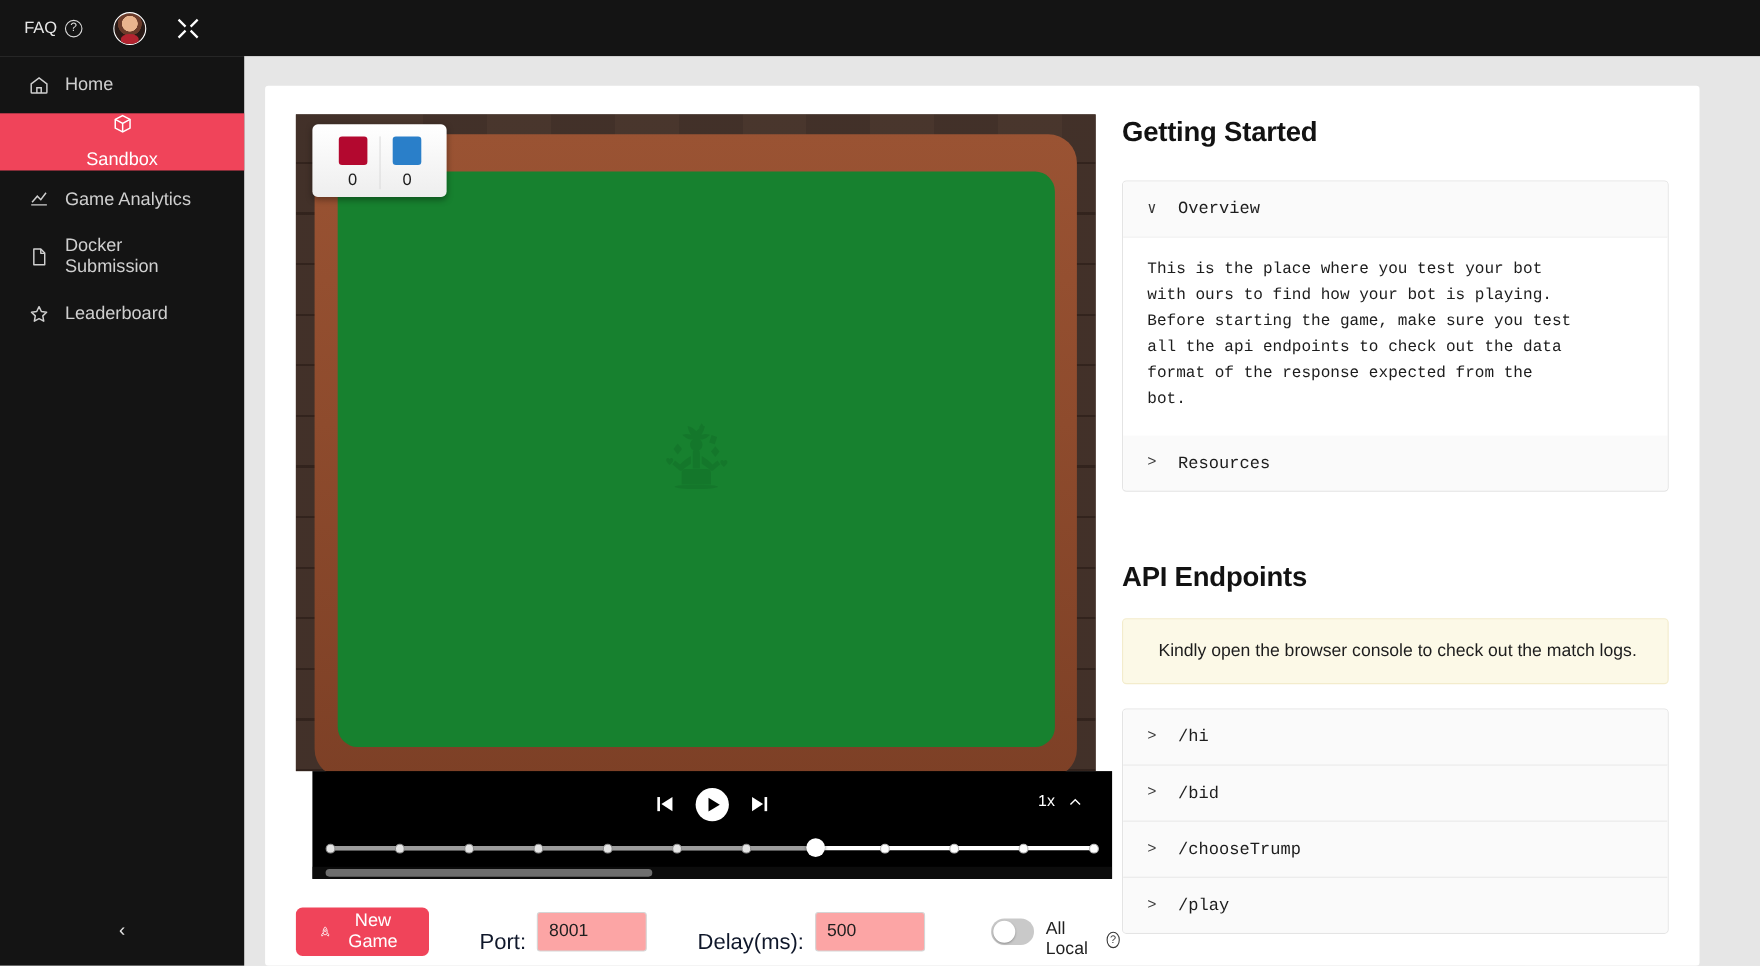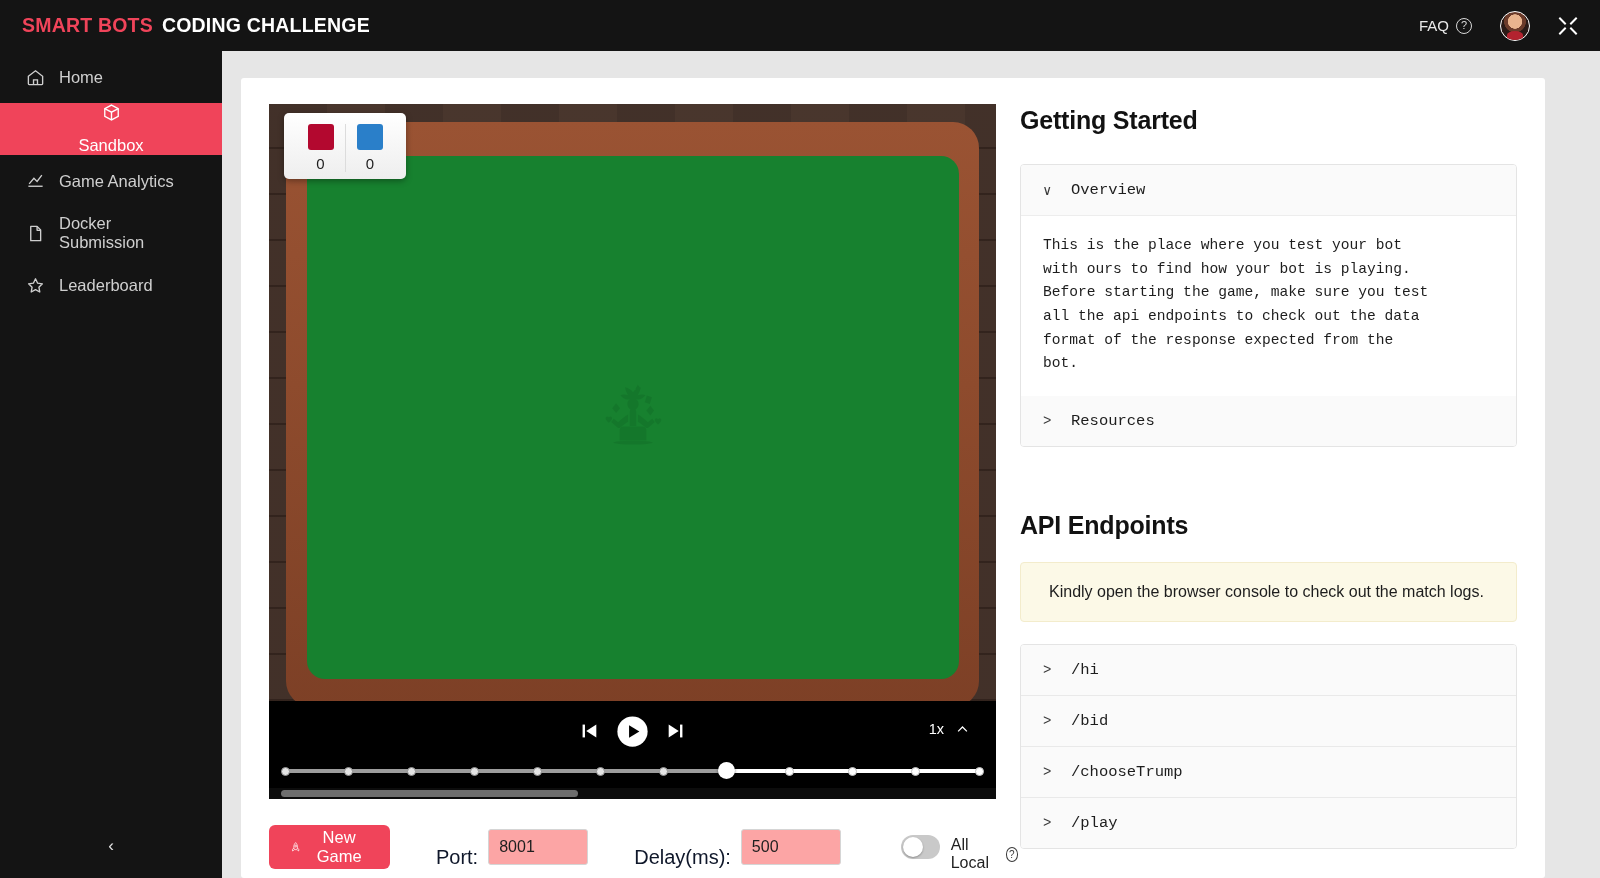--- a/index.html
+++ b/index.html
@@ -102,21 +102,21 @@
     display: flex; padding: 11px 12px 7px;
   }
   .score-col { width: 49px; display: flex; flex-direction: column; align-items: center; gap: 5px; }
   .score-col + .score-col { border-left: 1px solid #dcdcdc; }
   .swatch { width: 26px; height: 26px; border-radius: 3px; }
   .score-val { font-size: 15px; color: #1d1d1d; }
 
   
   .player {
     position: relative; width: 727px; height: 98px; background: #000000;
-    margin-top: 0; overflow: hidden;
+    margin-top: 0; overflow: hidden; margin-left: 15px;
   }
   .player-row {
     position: absolute; left: 0; top: 0; width: 100%; height: 60px;
     display: flex; align-items: center; justify-content: center; gap: 16px;
   }
   .pbtn { cursor: pointer; display: flex; align-items: center; justify-content: center; }
   .speed {
     position: absolute; right: 26px; top: 20px;
     display: flex; align-items: center; gap: 11px; color: #ffffff; font-size: 14.5px; cursor: pointer;
   }
@@ -179,41 +179,37 @@
   }
   .chev { color: #3a3a3a; font-size: 14px; display: inline-block; width: 11px; }
   .acc-body {
     background: #ffffff; padding: 18px 22px 20px;
     font-family: "Liberation Mono", monospace; font-size: 14.6px; line-height: 1.62; color: #1d1d1d;
     border-top: 1px solid #ededed;
     white-space: pre-wrap;
   }
   .notice {
     margin-top: 22px; background: #fcf9e7; border: 1px solid #f3eccc; border-radius: 4px;
-    padding: 17px 28px; text-align: left; font-size: 16px; line-height: 1.5; color: #1d1d1d;
+    padding: 17px 28px; text-align: right; font-size: 16px; line-height: 1.5; color: #1d1d1d;
   }
   .ep-list { border: 1px solid #e4e4e4; border-radius: 4px; margin-top: 22px; overflow: hidden; }
   .ep {
     display: flex; align-items: center; gap: 17px; padding: 16px 22px;
     background: #fafafa; cursor: pointer;
     font-family: "Liberation Mono", monospace; font-size: 15.5px; color: #1d1d1d;
   }
   .ep + .ep { border-top: 1px solid #e9e9e9; }
   .mt-api { margin-top: 64px; }
 </style>
 </head>
 <body>
 
 <div class="app">
 
   <div class="topbar">
-    <div class="brand">
-      <span class="b1">SMART BOTS</span>
-      <span class="b2">CODING CHALLENGE</span>
-    </div>
     <div class="topright">
       <div class="faq">
         <span>FAQ</span>
         <span class="qmark">?</span>
       </div>
       <div class="avatar"></div>
       <div class="expand-icon">
         <span></span>
         <span></span>
         <span></span>

